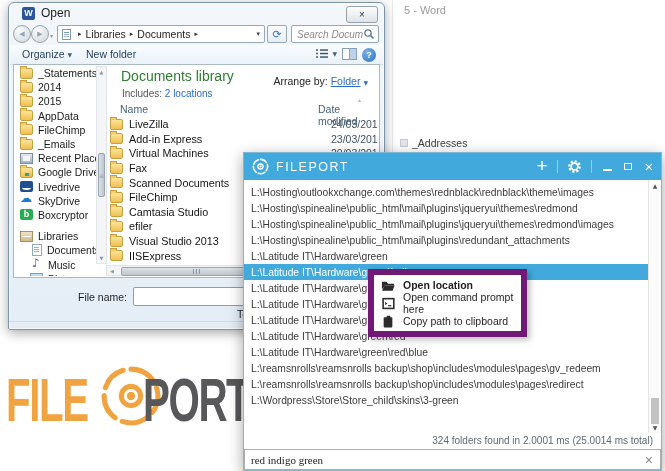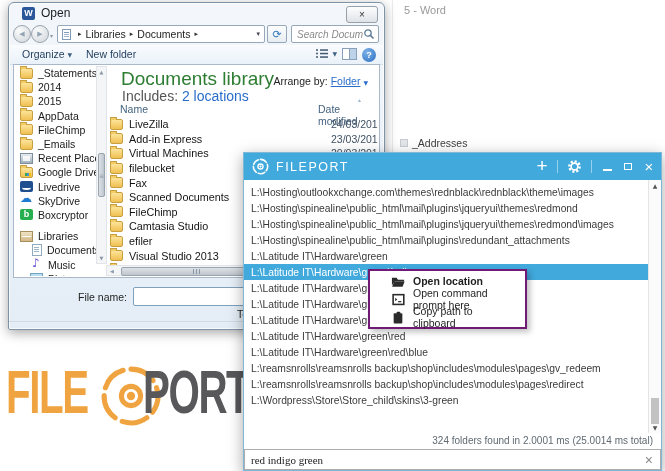--- a/index.html
+++ b/index.html
@@ -86,22 +86,22 @@
   .ic-music .ic::before{content:"♪";font-family:"DejaVu Sans",sans-serif;color:#6a4fd0;font-size:12px;position:absolute;top:-3px;left:2px;}
   .ic-pictures .ic{background:linear-gradient(#bfe0f2,#8fc3e0);border:1px solid #6fa3c0;}
   .ic-pictures .ic::after{content:"";position:absolute;bottom:0;left:1px;border-left:4px solid transparent;border-right:4px solid transparent;border-bottom:5px solid #3f9b4f;}
   .side-scroll{position:absolute;left:82px;top:1px;bottom:13px;width:11px;background:#f3f5f7;border:1px solid #e1e5ea;box-sizing:border-box;}
   .side-scroll .up,.side-scroll .dn{position:absolute;left:0;right:0;text-align:center;font-size:5px;color:#8a98a6;}
   .side-scroll .up{top:2px;} .side-scroll .dn{bottom:2px;}
   .side-thumb{position:absolute;left:1px;right:1px;top:86px;height:42px;border:1px solid #9aa4ae;border-radius:2px;
               background:linear-gradient(90deg,#dde2e7,#bdc5cd);display:flex;align-items:center;justify-content:center;
               font-size:6px;color:#8a98a6;}
   .mainpanel{position:absolute;left:92px;top:0;right:1px;bottom:12px;overflow:hidden;}
-  .lib-title{position:absolute;left:15px;top:3px;font-size:19px;color:#2d7d33;}
-  .lib-sub{position:absolute;left:16px;top:23px;font-size:14px;color:#555;}
+  .lib-title{position:absolute;left:15px;top:3px;font-size:14px;color:#2d7d33;}
+  .lib-sub{position:absolute;left:16px;top:23px;font-size:10px;color:#555;}
   .lib-sub .link{color:#2a6dc9;}
   .arrange{position:absolute;right:10px;top:10px;font-size:10.5px;color:#1e1e1e;}
   .arrange .link{color:#2a6dc9;text-decoration:underline;}
   .arrange .tb-dd{color:#2a6dc9;}
   .colhead{position:absolute;top:38px;font-size:10.5px;color:#44637f;}
   .col-name{left:14px;} .col-date{left:212px;}
   .sort-arrow{position:absolute;left:252px;top:31px;font-size:6px;color:#9db8d2;}
   .frows{position:absolute;left:0;top:52px;right:0;bottom:0;overflow:hidden;}
   .frow{height:14.6px;display:flex;align-items:center;position:relative;padding-left:4px;font-size:10.8px;color:#141414;white-space:nowrap;}
   .frow .ic{margin-right:6px;}
@@ -112,21 +112,21 @@
           background:linear-gradient(#dde2e7,#bdc5cd);}
   .hthumb::after{content:"";position:absolute;left:50%;top:1px;width:9px;height:5px;margin-left:-4px;
           background:repeating-linear-gradient(90deg,#8a98a6 0 1px,transparent 1px 3px);}
   .fname-label{position:absolute;left:58px;top:288px;width:60px;text-align:right;font-size:10.5px;color:#1e1e1e;}
   .fname-input{position:absolute;left:124px;top:284px;right:9px;height:19px;background:#fff;border:1px solid #7fa0bd;border-radius:2px;
                box-sizing:border-box;font-size:11px;font-family:"Liberation Sans",sans-serif;padding:0 4px;outline:none;}
   .tools{position:absolute;left:192px;top:305px;font-size:10.5px;color:#1e1e1e;display:flex;align-items:center;gap:6px;margin-left:36px;}
   .dlg-divider{position:absolute;left:0;right:0;top:318px;height:1px;background:#cfdae5;}
 
   
-  .logo{position:absolute;left:6px;top:364px;display:flex;align-items:flex-start;}
+  .logo{position:absolute;left:6px;top:364px;display:flex;align-items:flex-end;}
   .logo-word{font-size:56px;font-weight:bold;letter-spacing:-2px;transform:scale(.72,1.1);transform-origin:left center;line-height:1;}
   .logo-file{color:#f0a441;}
   .logo-port{color:#58585b;margin-left:-22px;}
   .logo-swirl{margin:0 2px 0 -20px;}
 
   
   .fp{position:absolute;left:243px;top:152px;width:419px;height:319px;background:#fff;border:1px solid #7fb8d6;
       box-sizing:border-box;box-shadow:0 4px 14px rgba(0,0,0,.35);}
   .fp-titlebar{position:absolute;left:0;top:0;right:0;height:27px;background:#41a9dc;display:flex;align-items:center;
                color:#fff;padding:0 6px 0 8px;box-sizing:border-box;}
@@ -148,22 +148,22 @@
   .fp-thumb{position:absolute;left:2px;right:2px;top:218px;height:26px;background:#c2c2c2;}
   .fp-status{position:absolute;left:0;right:0;top:280px;height:16px;font-size:10px;color:#5f6a72;
              text-align:right;padding-right:8px;box-sizing:border-box;line-height:16px;}
   .fp-search{position:absolute;left:0;right:0;bottom:0;height:21px;background:#fff;border:1px solid #adadad;
              box-sizing:border-box;display:flex;align-items:center;}
   .fp-search input{flex:1;border:none;outline:none;font-size:11px;color:#222;padding:0 6px;
                    font-family:Liberation Serif, serif;background:transparent;}
   .fp-clear{font-size:14px;color:#888;padding:0 7px;line-height:1;}
 
   
-  .cmenu{position:absolute;left:368px;top:269px;width:159px;background:#fff;border:2px solid #701a75;
-         box-shadow:3px 3px 6px rgba(0,0,0,.25);box-sizing:border-box;padding:1px 14px;}
+  .cmenu{position:absolute;left:368px;top:269px;width:159px;background:#fff;border:6px solid #701a75;
+         box-shadow:3px 3px 6px rgba(0,0,0,.25);box-sizing:border-box;padding:1px 0;}
   .citem{height:18px;display:flex;align-items:center;font-size:10.5px;color:#1e1e1e;padding-left:6px;}
   .citem.default{font-weight:bold;}
   .cic{width:16px;height:14px;margin-right:7px;display:flex;align-items:center;justify-content:center;flex:none;}
 </style>
 </head>
 <body>
 
 <div class="stage">
 
   <div class="word-title">5 - Word</div>
@@ -361,25 +361,20 @@
     <span>Add-in Express</span>
     <span class="fdate">23/03/2015 20:16</span>
   </div>
 
   <div class="frow ic-folder">
     <span class="ic"></span>
     <span>Virtual Machines</span>
     <span class="fdate">20/03/2015 16:43</span>
   </div>
 
-  <div class="frow ic-folder">
-    <span class="ic"></span>
-    <span>filebucket</span>
-    <span class="fdate"></span>
-  </div>
 
   <div class="frow ic-folder">
     <span class="ic"></span>
     <span>Fax</span>
     <span class="fdate"></span>
   </div>
 
   <div class="frow ic-folder">
     <span class="ic"></span>
     <span>Scanned Documents</span>

